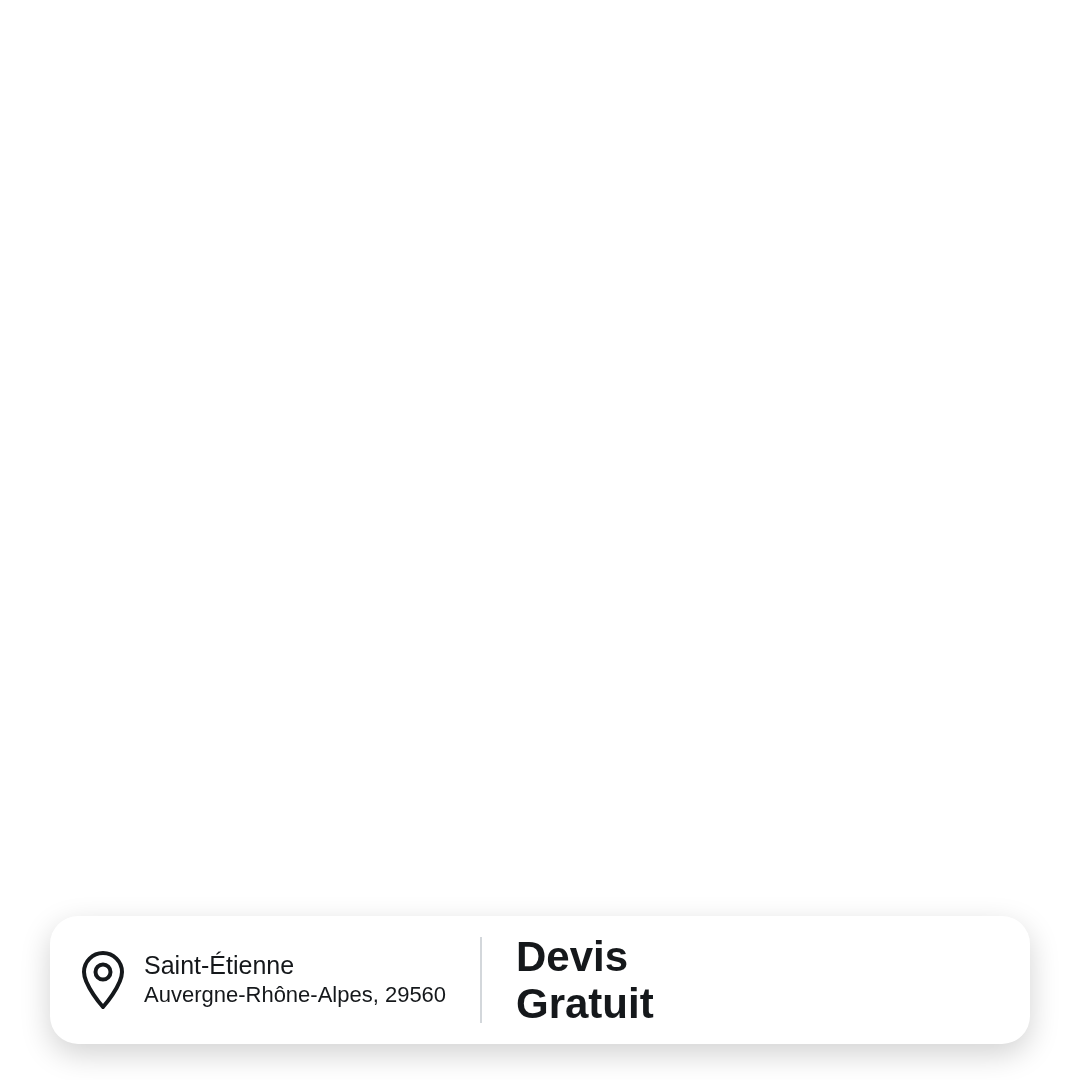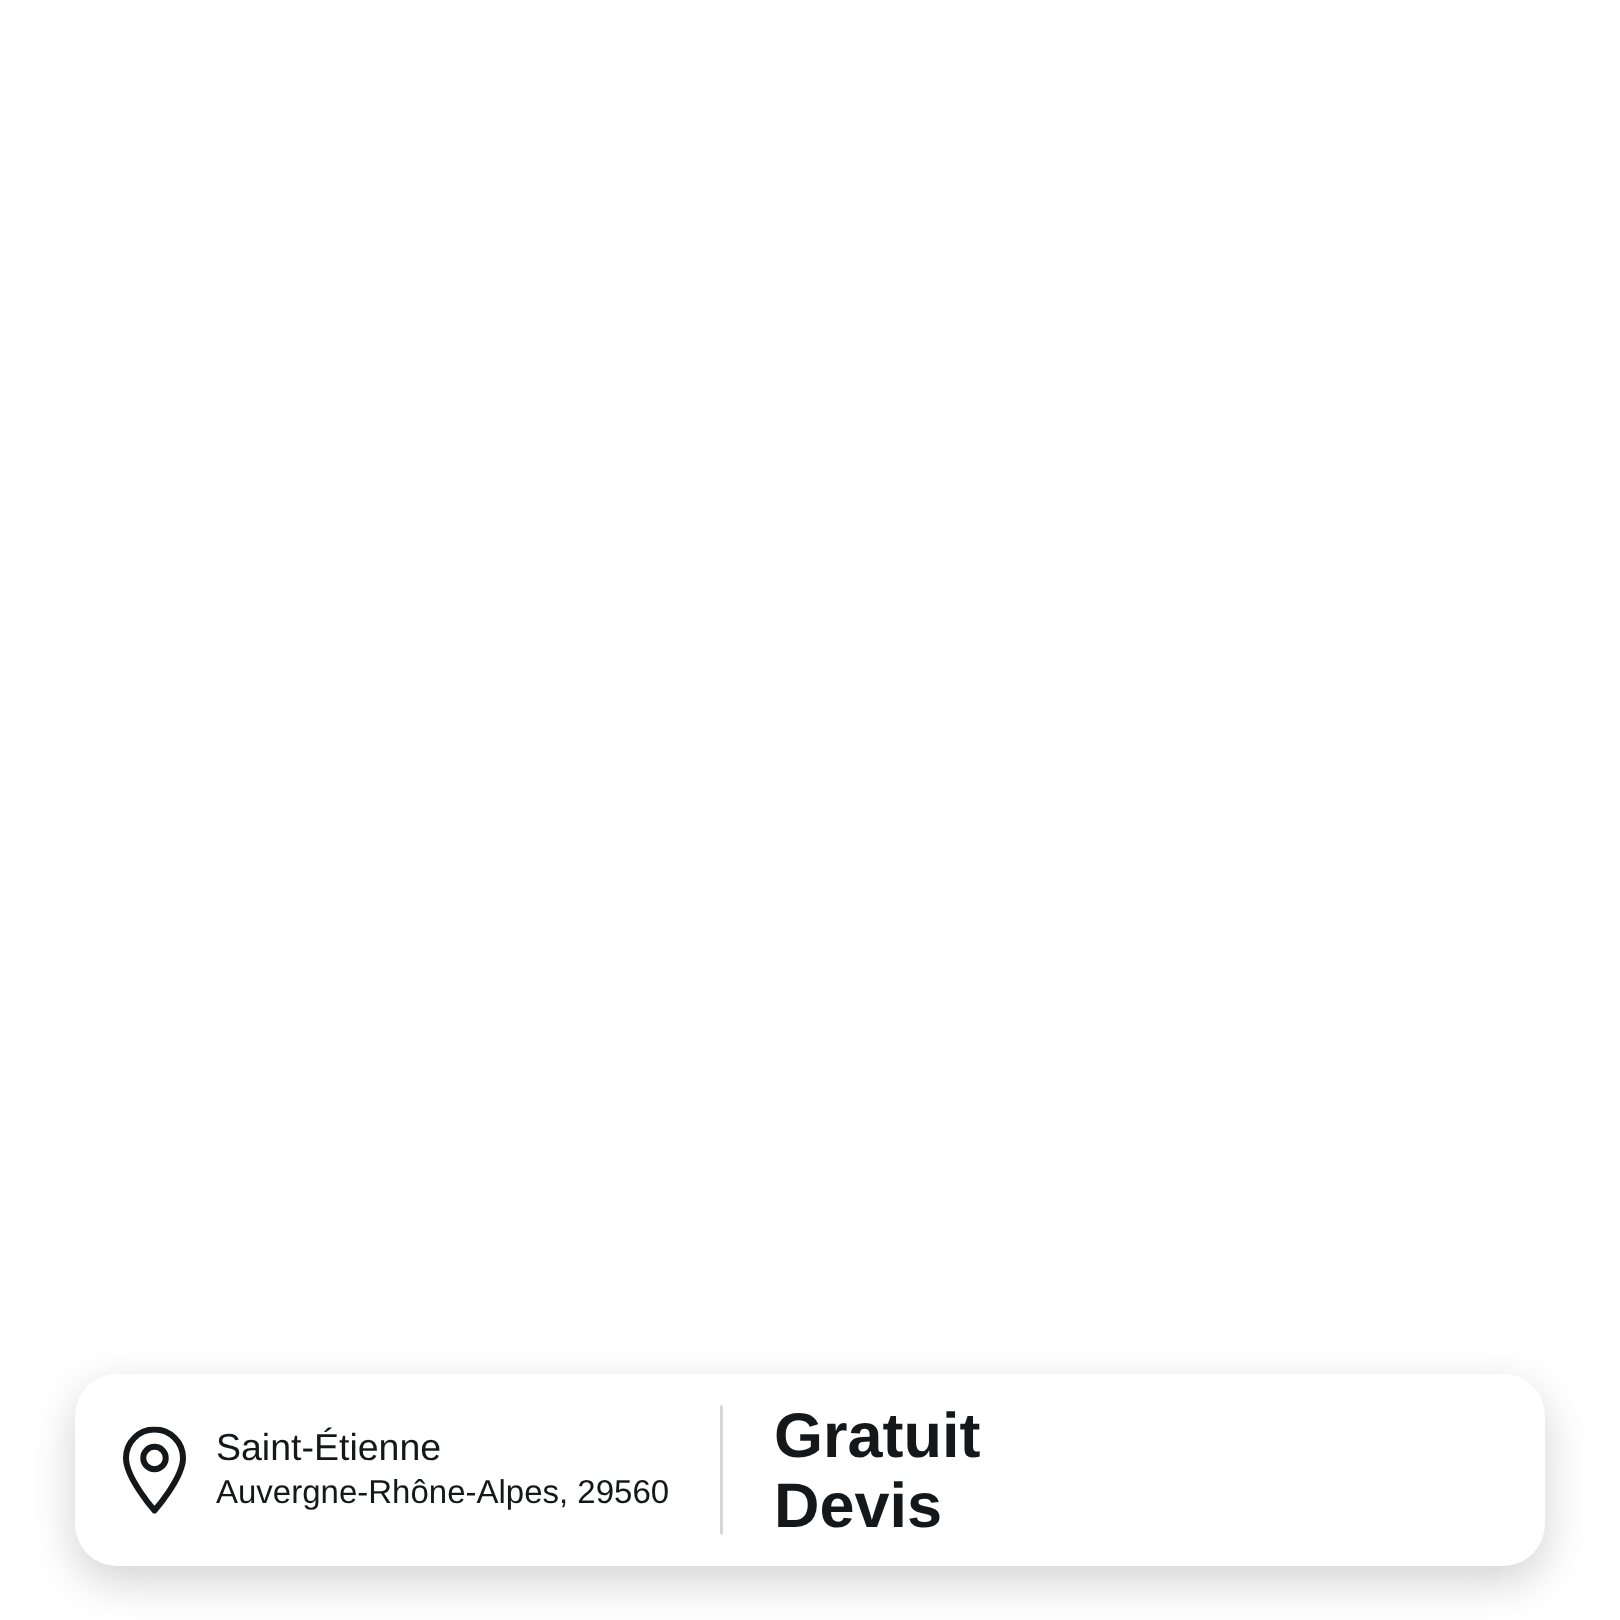--- a/index.html
+++ b/index.html
@@ -565,19 +565,19 @@
       </div>
       <div class="loc-text">
         <div class="l1">Saint-Étienne</div>
         <div class="l2">Auvergne-Rhône-Alpes, 29560</div>
       </div>
     </div>
 
     <div class="divider"></div>
 
     <div class="devis">
+      <div>Devis</div>
       <div>Gratuit</div>
-      <div>Devis</div>
     </div>
 
   </div>
 
 </div>
 
 </body></html>

